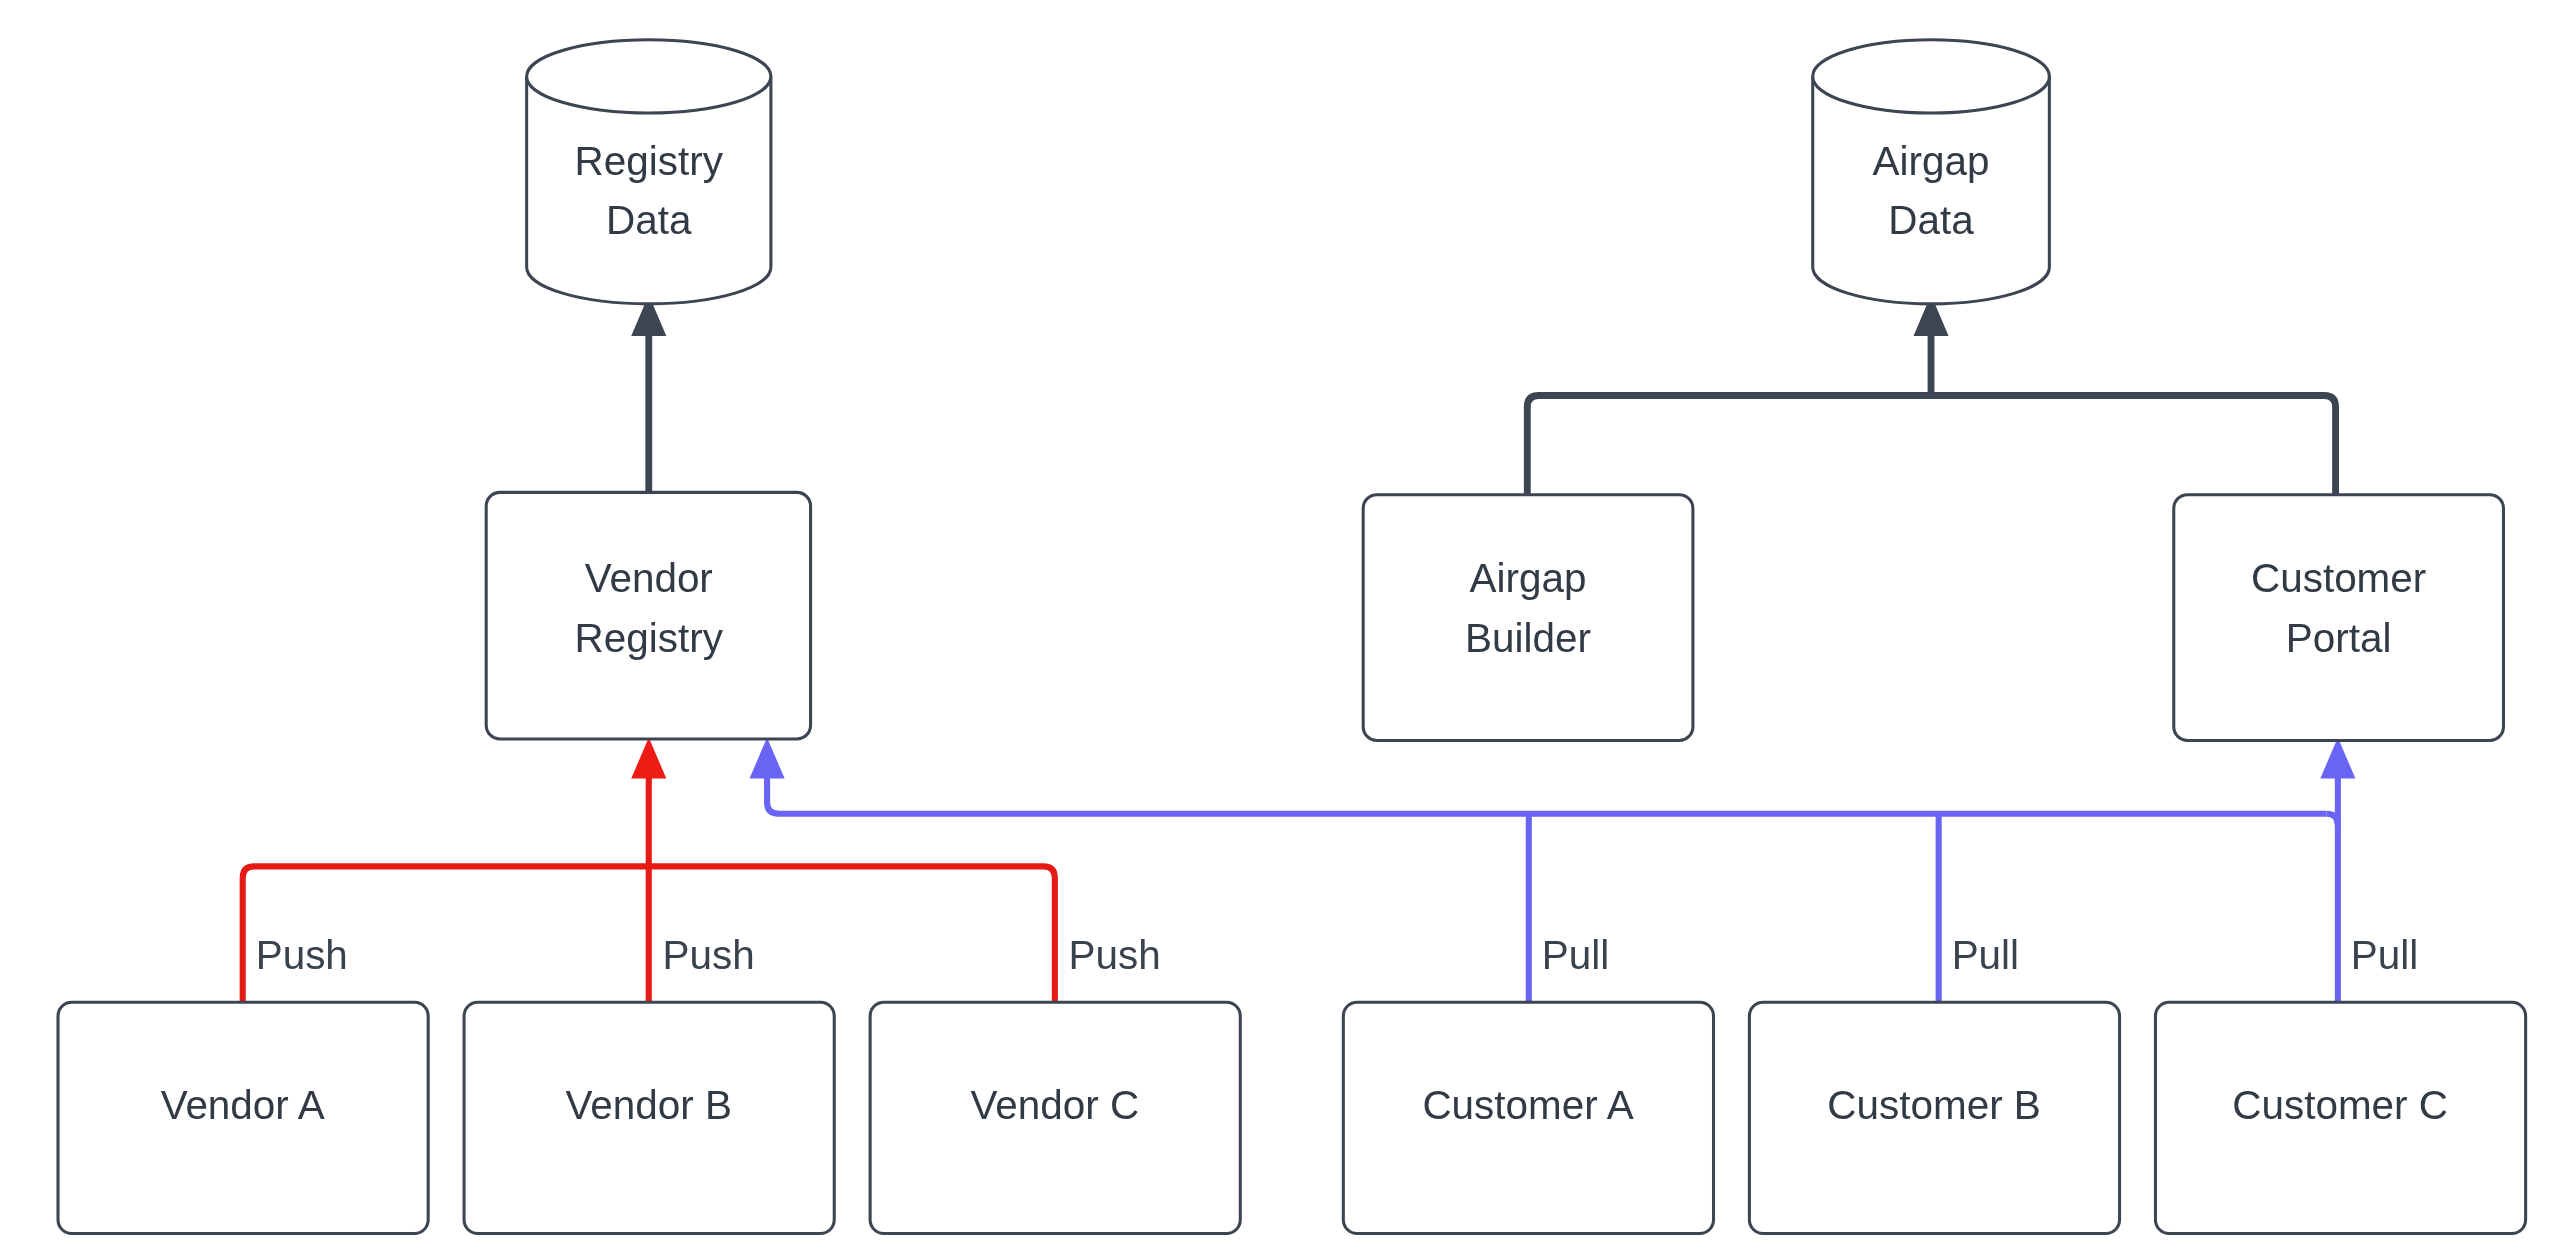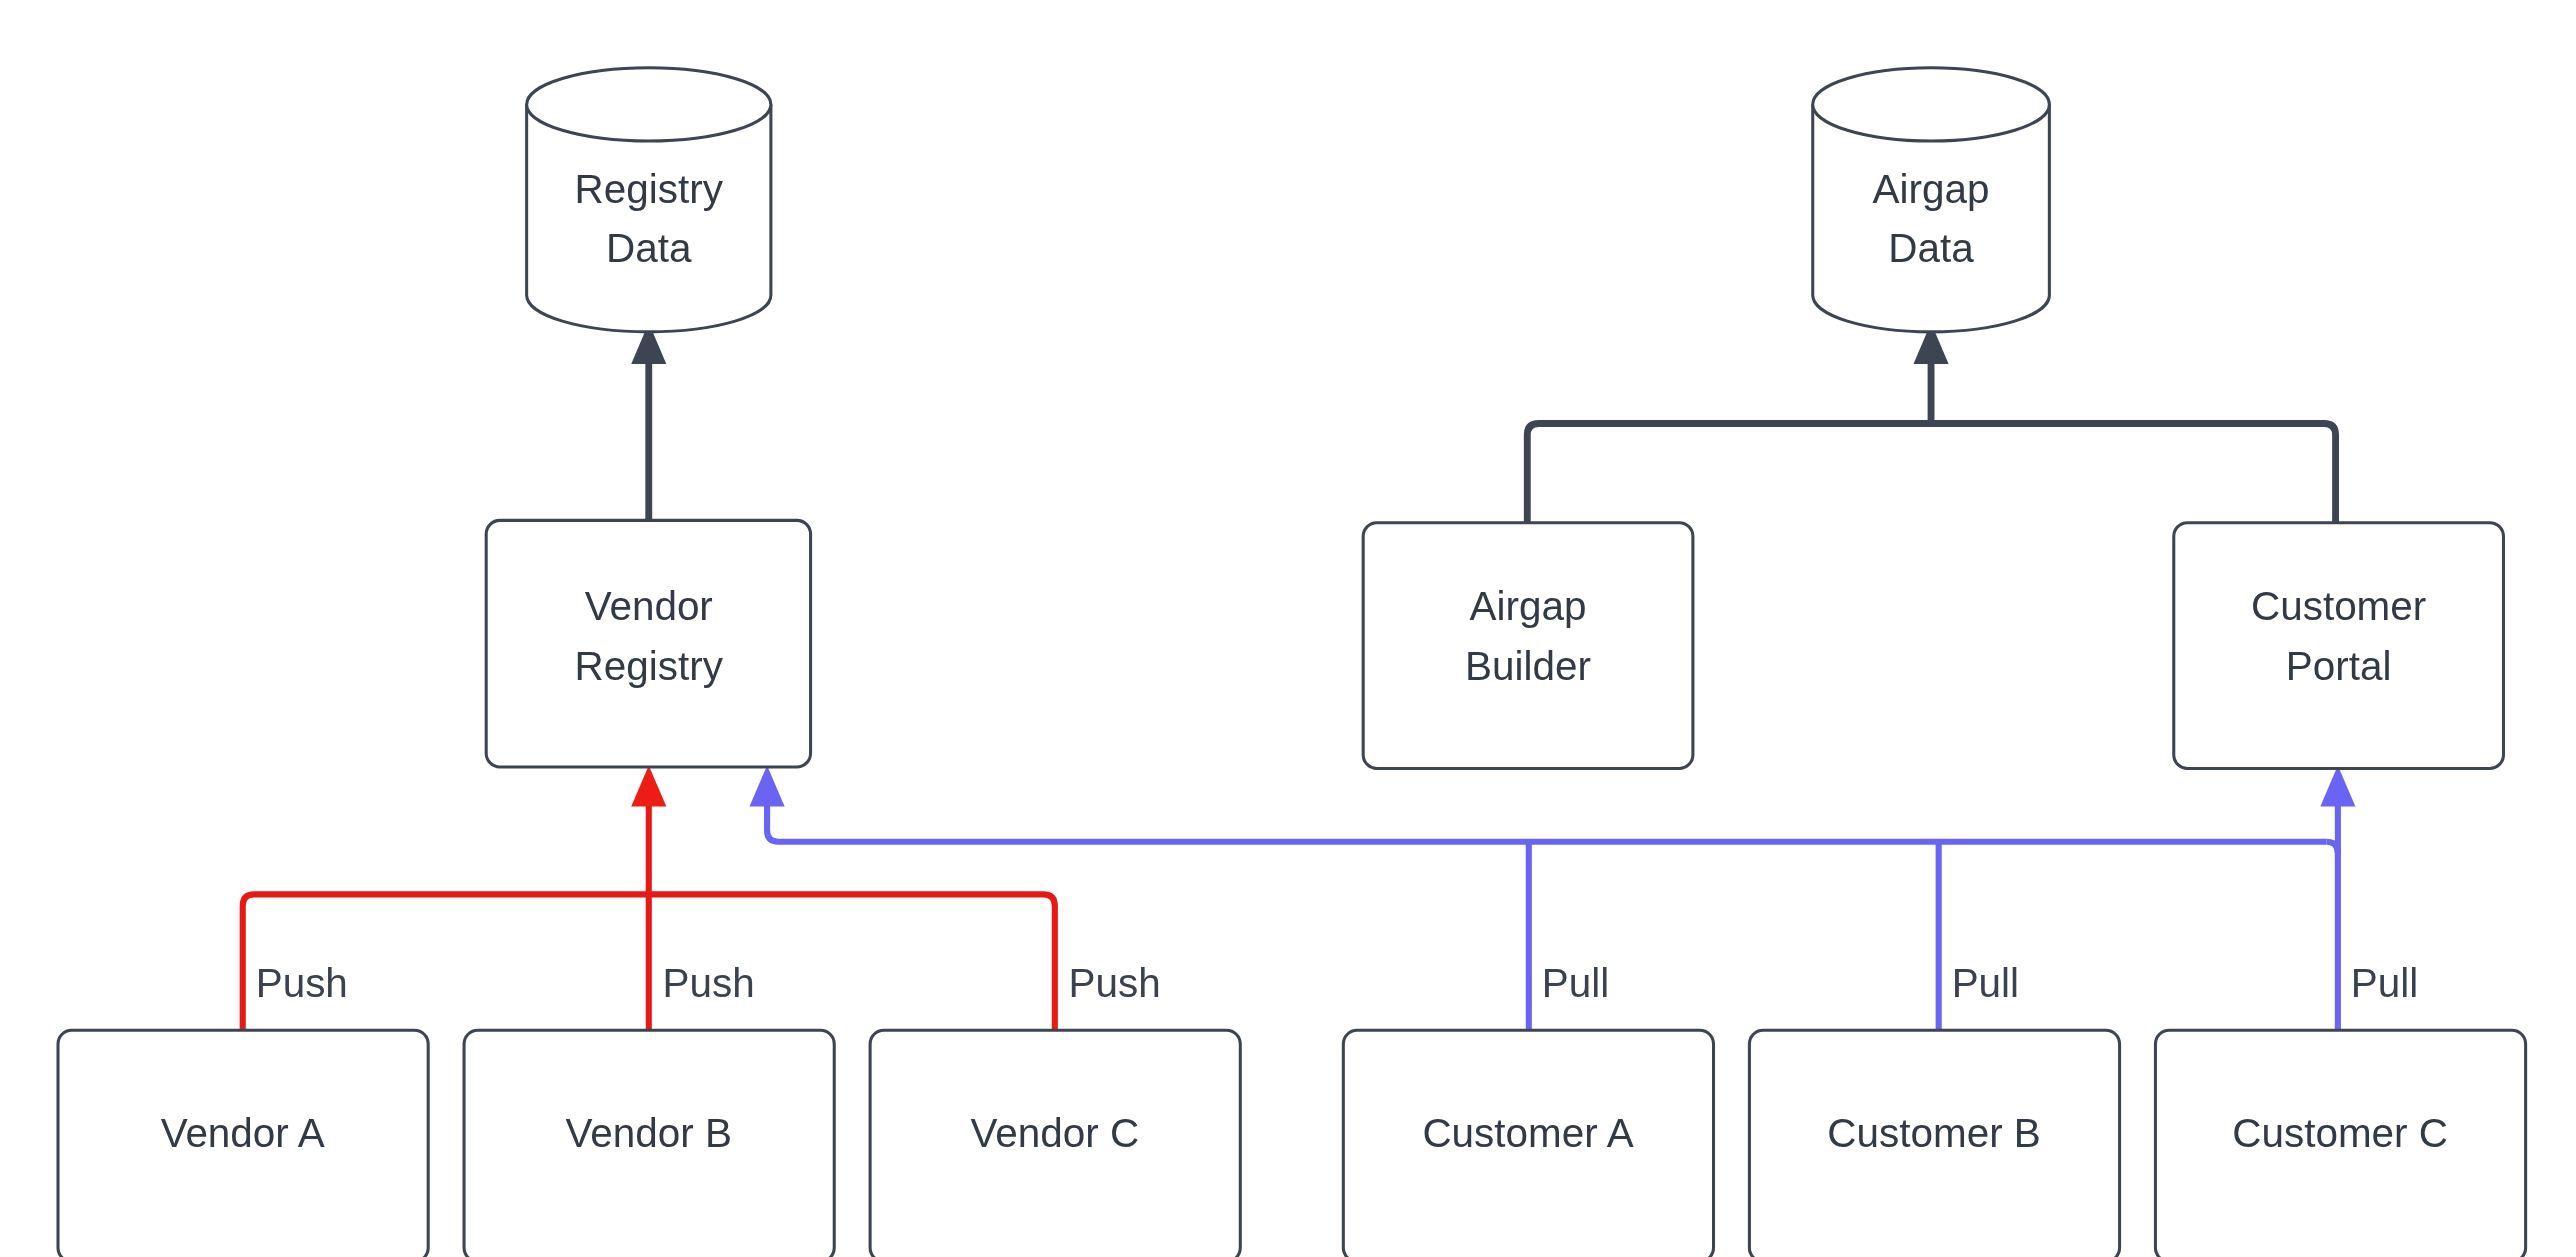--- a/index.html
+++ b/index.html
@@ -11,21 +11,20 @@
     width: 2576px;
     height: 1258px;
     font-family: "Liberation Sans", sans-serif;
     overflow: hidden;
   }
   #diagram-root {
     position: relative;
     width: 2576px;
     height: 1062px;
     background: #ffffff;
-    margin-top: 28px;
   }
   svg#diagram-canvas {
     display: block;
     width: 2576px;
     height: 1258px;
   }
   .node-shape {
     fill: #ffffff;
     stroke: #3d4552;
     stroke-width: 4;

